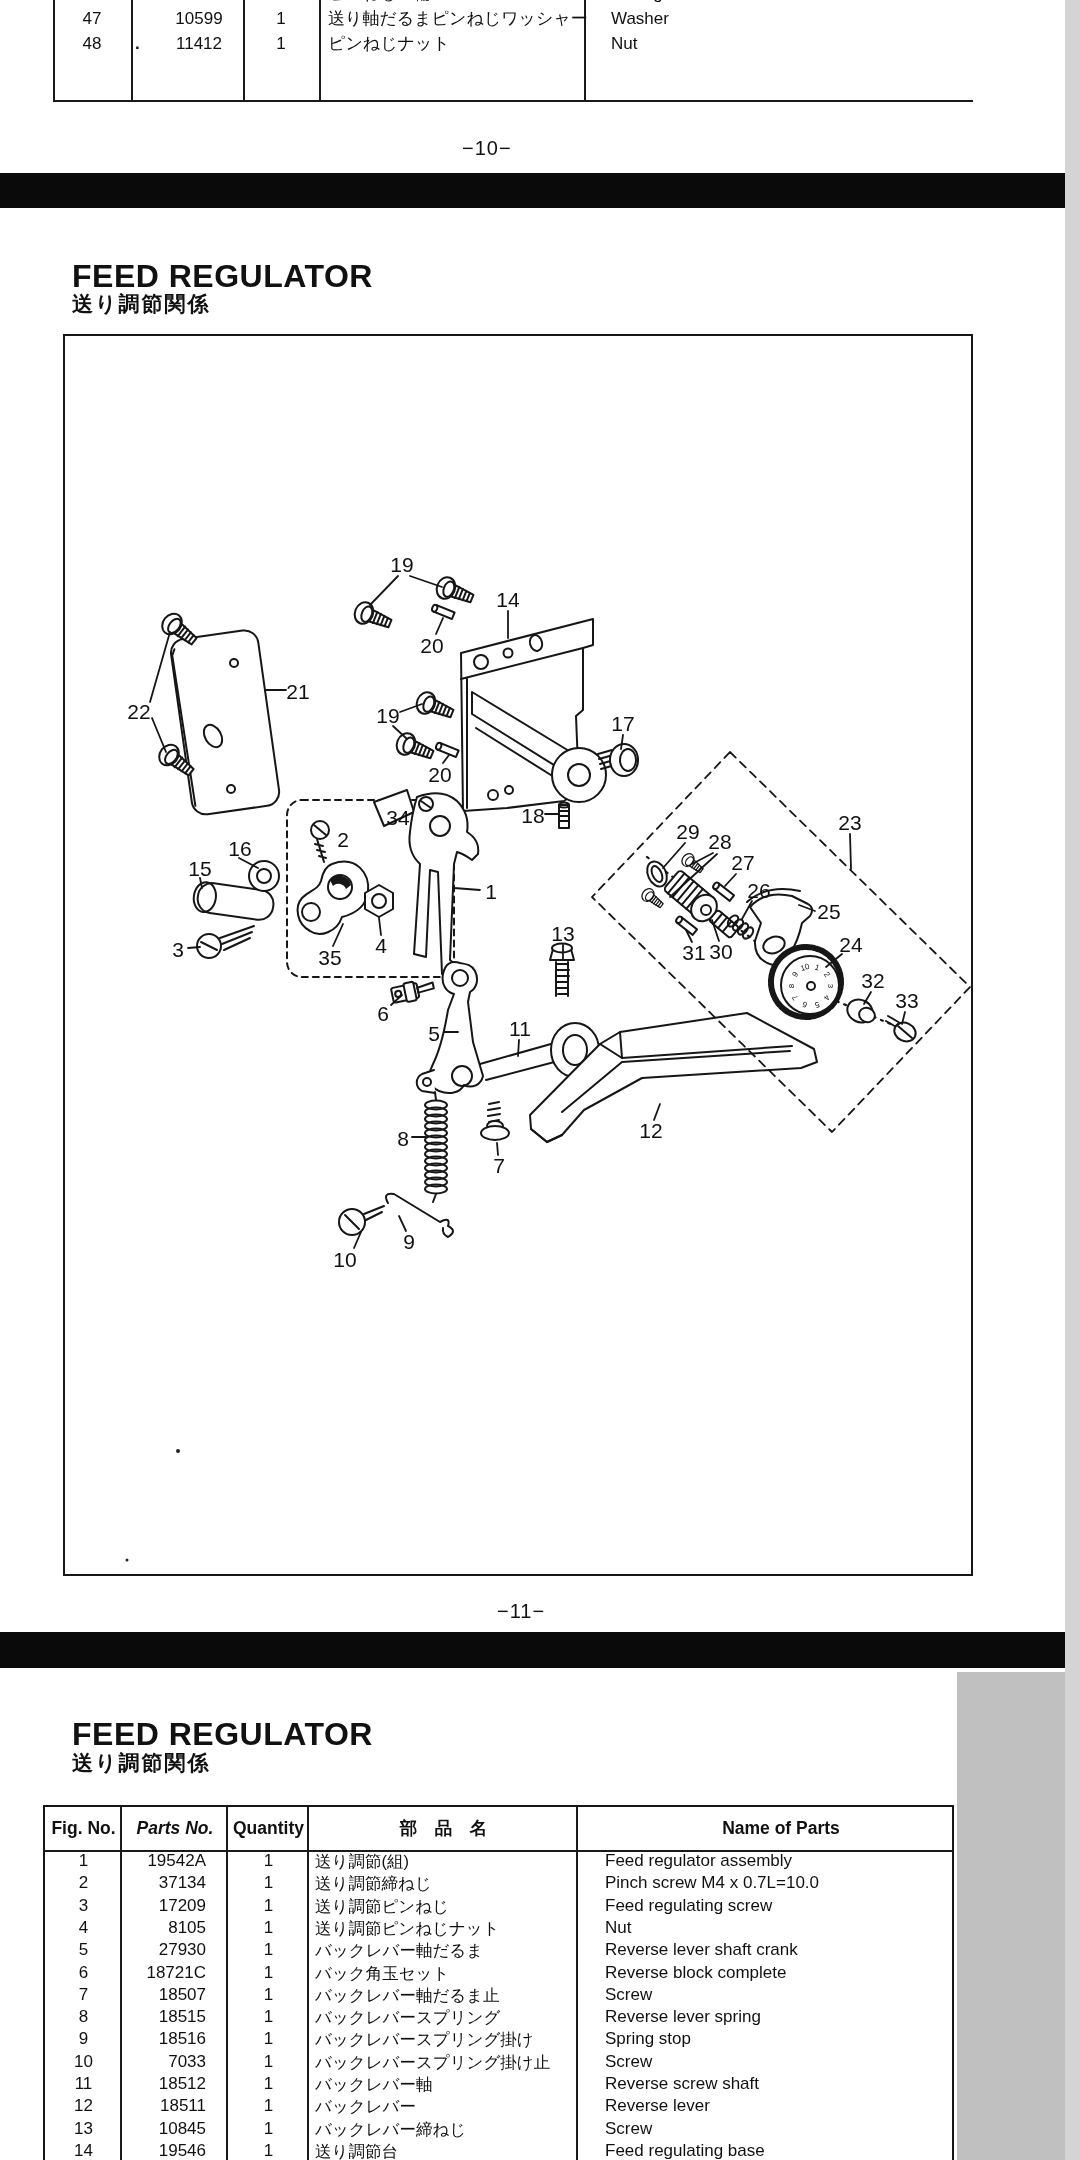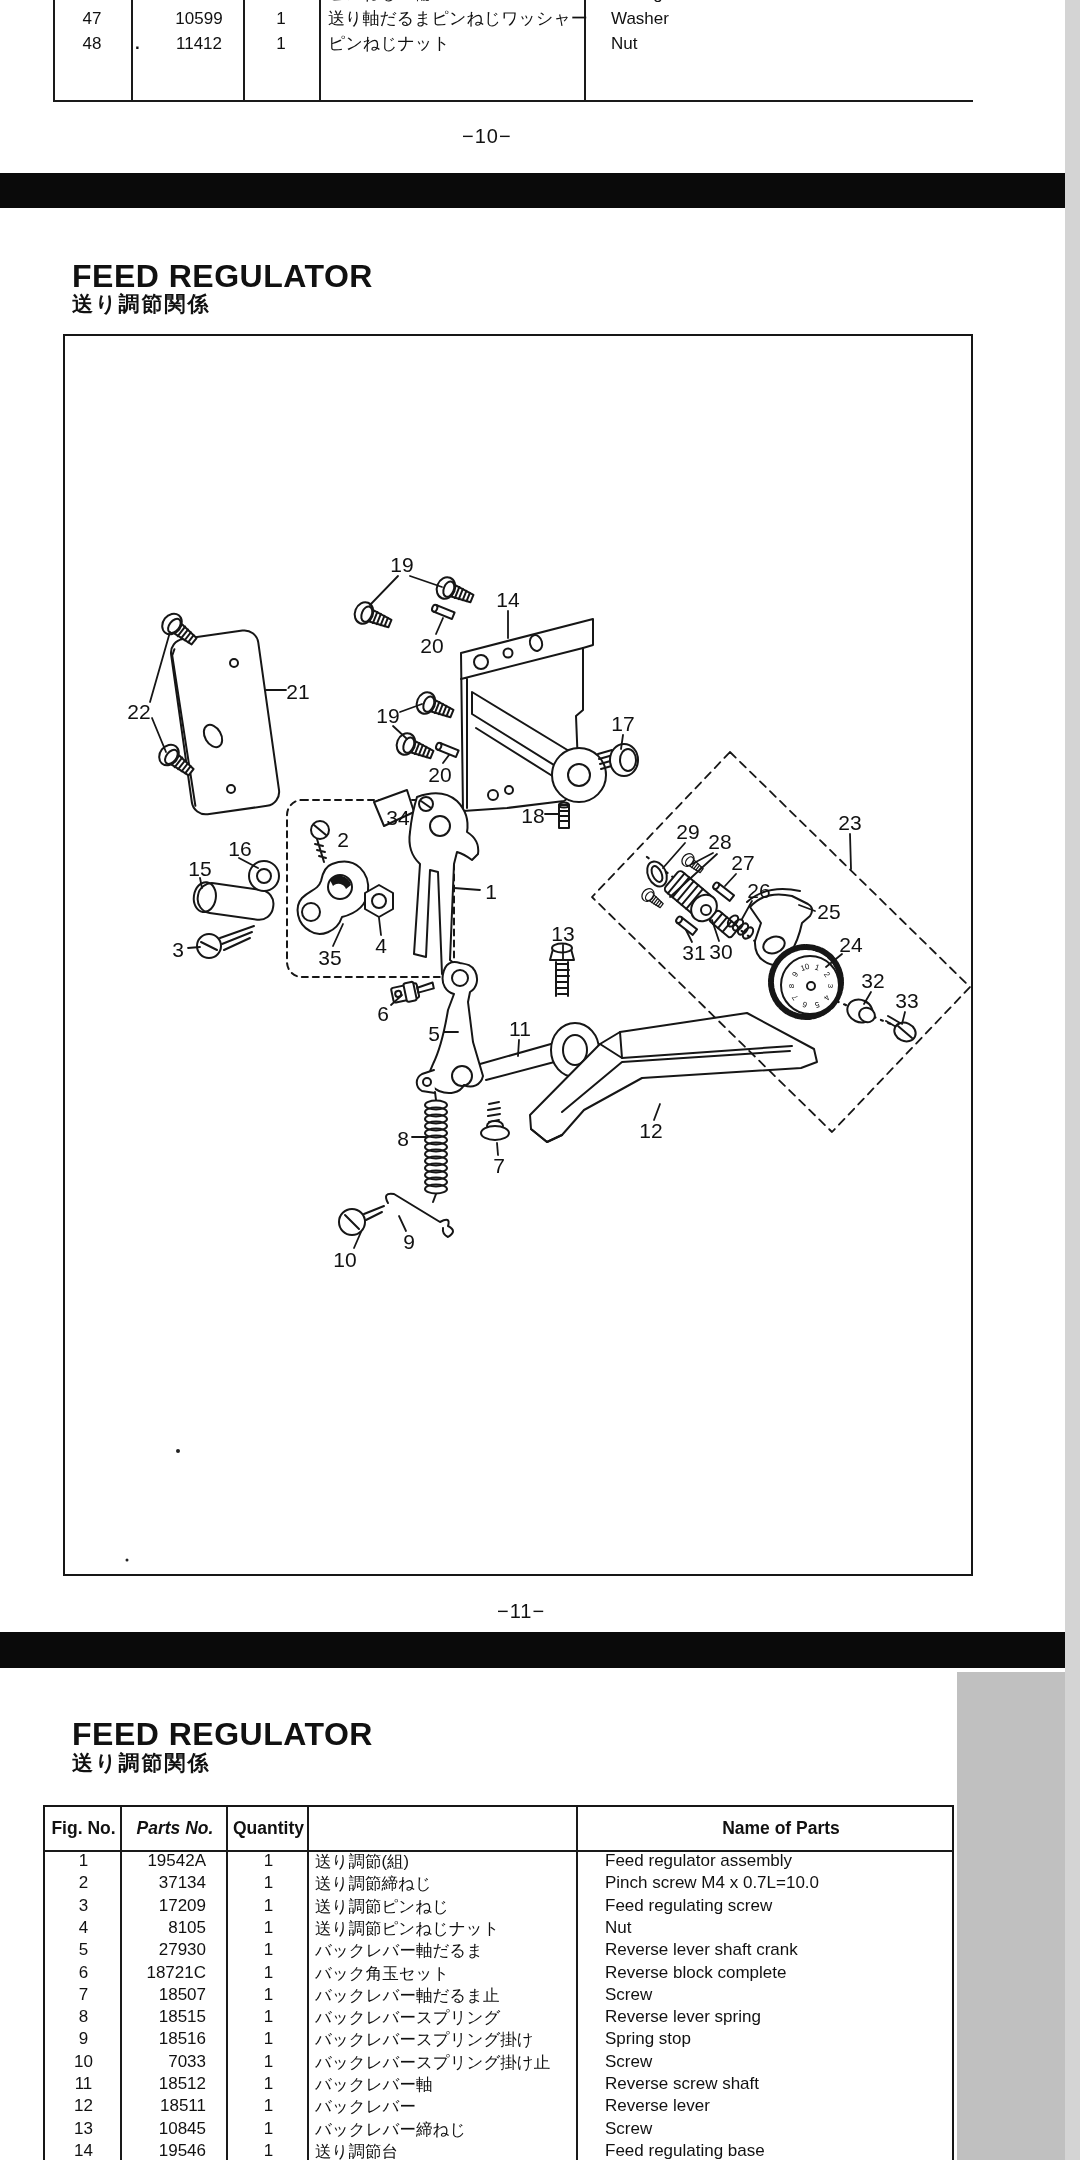--- a/index.html
+++ b/index.html
@@ -74,21 +74,21 @@
           <span class="t-fig">48</span>
           <span class="t-dot">.</span>
           <span class="t-parts">11412</span>
           <span class="t-qty">1</span>
           <span class="t-jp">ピンねじナット</span>
           <span class="t-en">Nut</span>
         </div>
       </div>
   </div>
 
-  <div class="pagenum" style="left:462px;top:125px;">−10−</div>
+  <div class="pagenum" style="left:462px;top:137px;">−10−</div>
 
   <div class="band" style="top:173px;"></div>
 
   <div class="h-en" style="left:72px;top:258px;">FEED REGULATOR</div>
   <div class="h-jp" style="left:72px;top:290px;">送り調節関係</div>
 
   <div class="diagram">
     <svg viewBox="63 334 906 1238">
       <defs>
         <g id="scr" stroke="#161616" stroke-width="2" fill="#fff">
@@ -439,20 +439,21 @@
 
   <div class="ptable">
     <div class="pv" style="left:75px;"></div>
     <div class="pv" style="left:181px;"></div>
     <div class="pv" style="left:262px;"></div>
     <div class="pv" style="left:531px;"></div>
     <div class="phead">
       <span style="left:0;width:77px;">Fig. No.</span>
       <span style="left:77px;width:106px;font-style:italic;">Parts No.</span>
       <span style="left:183px;width:81px;">Quantity</span>
+      <span style="left:264px;width:269px;">部　品　名</span>
       <span style="left:533px;width:374px;padding-left:16px;">Name of Parts</span>
     </div>
     <div id="prows">
         <div class="prow" style="top: 43px;">
           <span class="p-fig">1</span>
           <span class="p-parts">19542A</span>
           <span class="p-qty">1</span>
           <span class="p-jp">送り調節(組)</span>
           <span class="p-en">Feed regulator assembly</span>
         </div>

